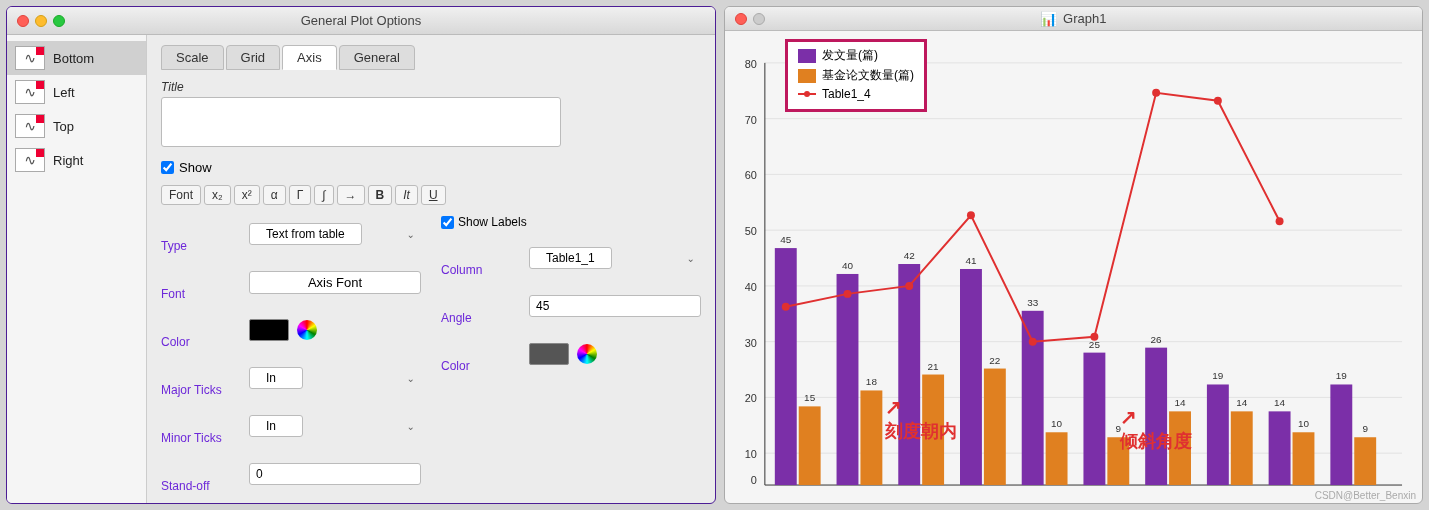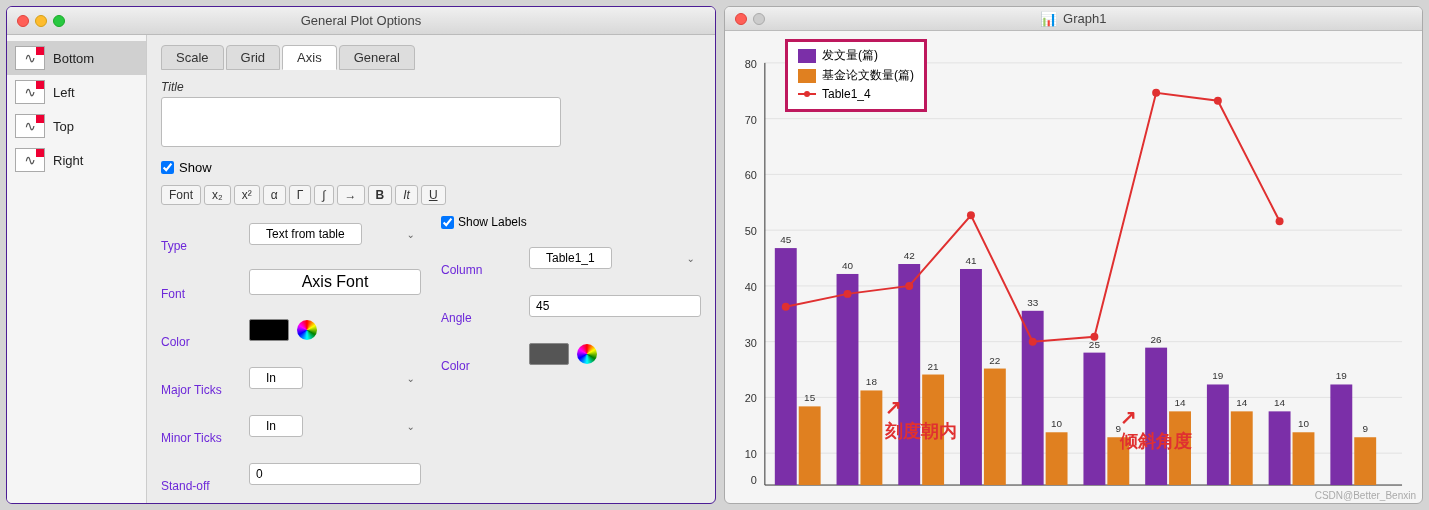--- a/index.html
+++ b/index.html
@@ -225,21 +225,21 @@
       font-size: 10px;
       color: #666;
       pointer-events: none;
     }
     .font-display {
       flex: 1;
       padding: 3px 8px;
       border: 1px solid #bbb;
       border-radius: 3px;
       background: #fff;
-      font-size: 16px;
+      font-size: 13px;
       text-align: center;
     }
     .color-row {
       display: flex;
       align-items: center;
       gap: 8px;
     }
     .color-swatch {
       width: 40px;
       height: 22px;

